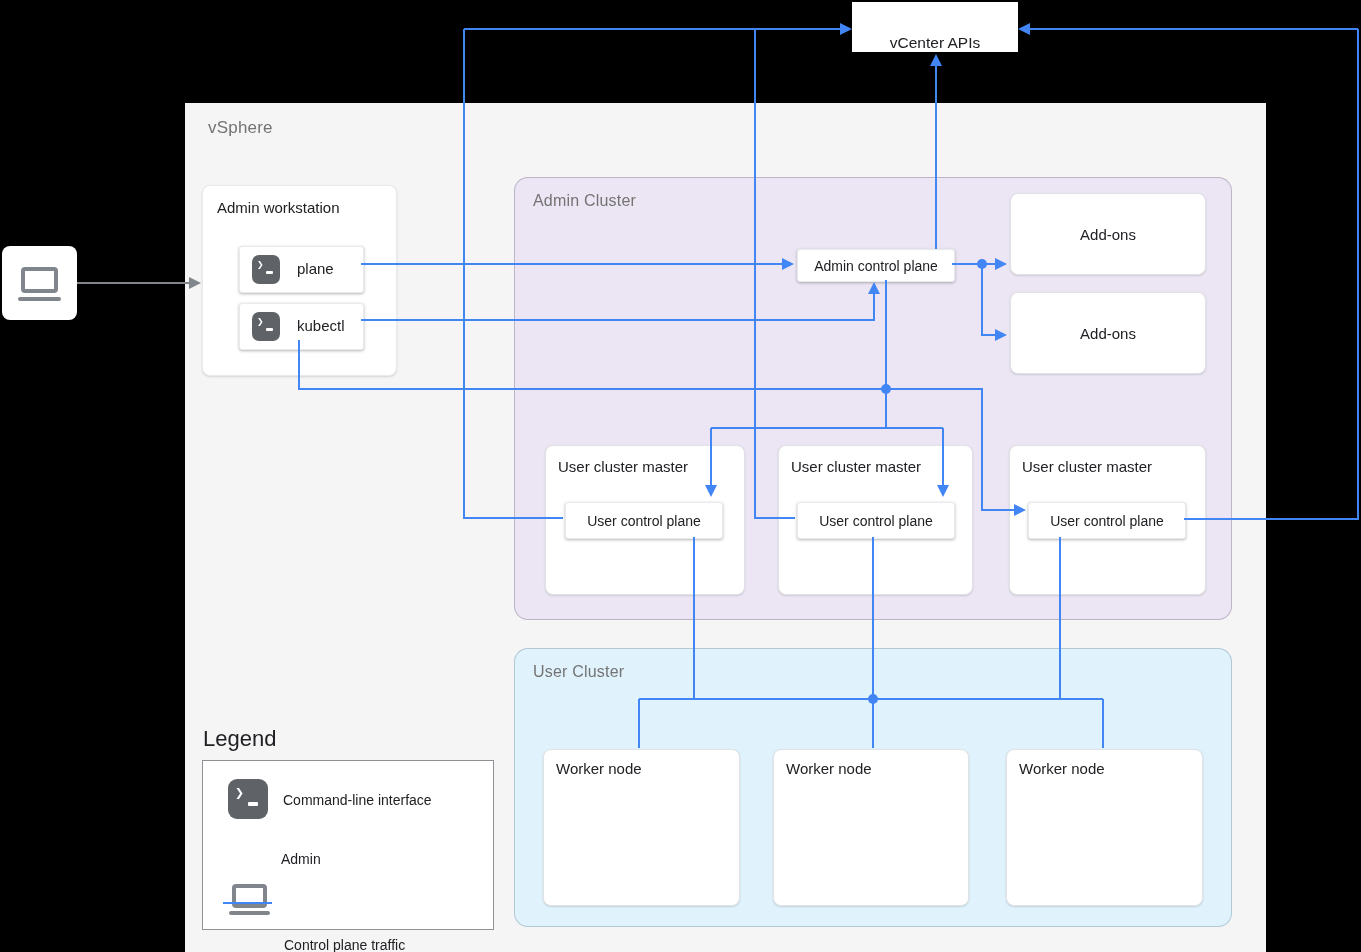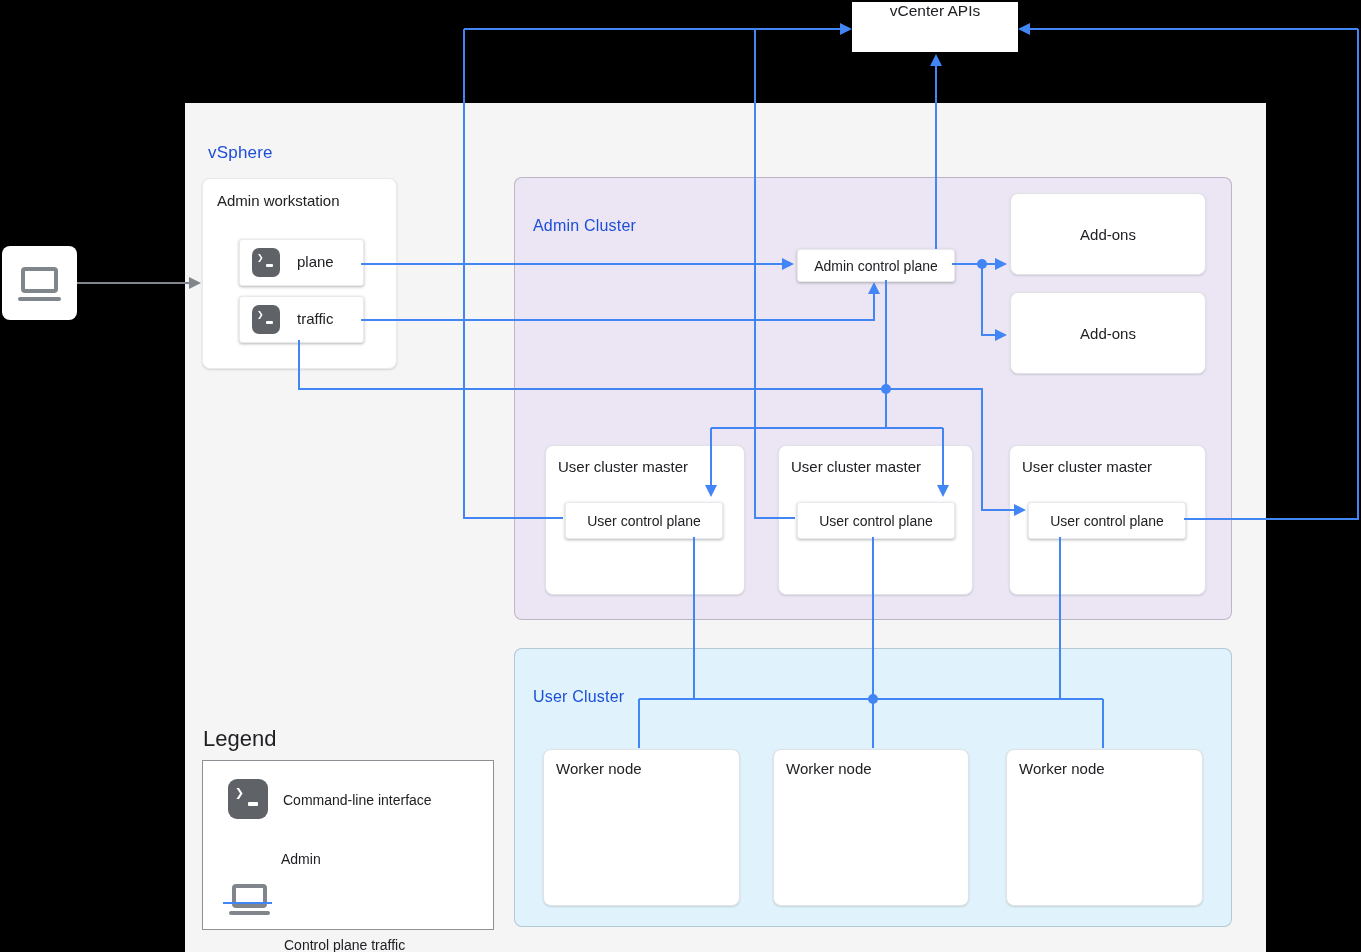--- a/index.html
+++ b/index.html
@@ -1,40 +1,40 @@
 <!DOCTYPE html>
 <html><head>
 <meta charset="utf-8">
 <style>
   html,body{margin:0;padding:0;background:#000;}
   #canvas{position:relative;width:1361px;height:952px;background:#000;overflow:hidden;
           font-family:"Liberation Sans","DejaVu Sans",sans-serif;-webkit-font-smoothing:antialiased;}
   .abs{position:absolute;}
   
   .vsphere{left:185px;top:103px;width:1081px;height:849px;background:#f5f5f6;}
-  .cluster{border-radius:8px;border:1px solid rgba(110,100,130,.38);}
+  .cluster{border-radius:14px;border:1px solid rgba(110,100,130,.38);}
   .admin-cluster{left:329px;top:74px;width:716px;height:441px;background:#ece6f4;}
   .user-cluster{left:329px;top:545px;width:716px;height:277px;background:#e0f3fc;border-color:rgba(90,120,140,.35);}
-  .panel-label{color:#1d4ed8;font-size:16px;letter-spacing:.2px;margin-top:25px;}
+  .panel-label{color:#737373;font-size:16px;letter-spacing:.2px;}
   
   .node{background:#fff;border:1px solid #e0e2e6;border-radius:8px;box-shadow:0 1px 2px rgba(60,64,67,.18);}
   .node-title{color:#202124;font-size:15px;}
   .chip{position:absolute;background:#fff;border:1px solid #e8eaed;border-radius:3px;
         box-shadow:0 1px 3px rgba(60,64,67,.38);color:#202124;font-size:14px;}
   .chip-center{display:flex;align-items:center;justify-content:center;text-align:center;}
   
   .term{background:#5f6368;border-radius:7px;position:relative;}
   .term .chev{position:absolute;color:#fff;font-weight:bold;font-family:"DejaVu Sans Mono",monospace;}
   .term .dash{position:absolute;background:#fff;border-radius:1px;}
   
   .laptop{position:relative;}
   .laptop .screen{border:4px solid #80868b;border-radius:4px;background:#fff;}
   .laptop .base{background:#80868b;border-radius:2px;}
   
-  .vcenter{left:852px;top:2px;width:166px;height:50px;background:#fff;display:flex;align-items:flex-start;justify-content:center;
+  .vcenter{left:852px;top:2px;width:166px;height:50px;background:#fff;display:flex;align-items:flex-end;justify-content:center;
            color:#202124;font-size:15.5px;}
   
   .legend-box{left:202px;top:760px;width:290px;height:168px;background:#fff;border:1px solid #8d9196;}
   .legend-title{left:203px;top:726px;color:#202124;font-size:22px;}
   .legend-label{color:#202124;font-size:14px;}
   svg.wires{position:absolute;left:0;top:0;pointer-events:none;}
 </style>
 </head>
 <body>
 
@@ -86,37 +86,37 @@
         <div class="abs node-title" style="left:12px;top:10px;">Worker node</div>
       </div>
       <div class="abs node" style="left:258px;top:100px;width:194px;height:155px;">
         <div class="abs node-title" style="left:12px;top:10px;">Worker node</div>
       </div>
       <div class="abs node" style="left:491px;top:100px;width:195px;height:155px;">
         <div class="abs node-title" style="left:12px;top:10px;">Worker node</div>
       </div>
     </div>
 
-    <div class="abs node" style="left:17px;top:75px;width:193px;height:189px;border-color:#e8eaed;">
+    <div class="abs node" style="left:17px;top:82px;width:193px;height:189px;border-color:#e8eaed;">
       <div class="abs node-title" style="left:14px;top:13px;">Admin workstation</div>
 
       <div class="chip" style="left:36px;top:60px;width:123px;height:45px;">
         <div class="term abs" style="left:12px;top:8px;width:28px;height:29px;">
           <span class="chev" style="left:5px;top:3px;font-size:11px;">❯</span>
           <span class="dash" style="left:14px;top:16px;width:7px;height:2.5px;"></span>
         </div>
         <div class="abs" style="left:57px;top:13px;font-size:15px;color:#202124;">plane</div>
       </div>
 
       <div class="chip" style="left:36px;top:117px;width:123px;height:45px;">
         <div class="term abs" style="left:12px;top:8px;width:28px;height:29px;">
           <span class="chev" style="left:5px;top:3px;font-size:11px;">❯</span>
           <span class="dash" style="left:14px;top:16px;width:7px;height:2.5px;"></span>
         </div>
-        <div class="abs" style="left:57px;top:13px;font-size:15px;color:#202124;">traffic</div>
+        <div class="abs" style="left:57px;top:13px;font-size:15px;color:#202124;">kubectl</div>
       </div>
     </div>
 
     <div class="abs legend-title" style="left:18px;top:623px;">Legend</div>
     <div class="abs legend-box" style="left:17px;top:657px;">
       <div class="term abs" style="left:25px;top:18px;width:40px;height:40px;border-radius:9px;">
         <span class="chev" style="left:7px;top:5px;font-size:15px;">❯</span>
         <span class="dash" style="left:20px;top:23px;width:10px;height:3.5px;"></span>
       </div>
       <div class="abs legend-label" style="left:80px;top:31px;">Command-line interface</div>

